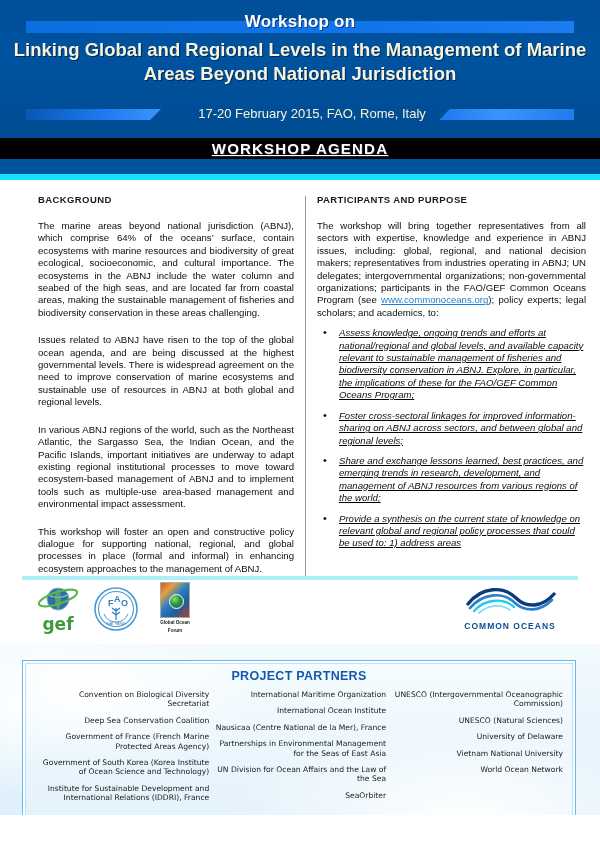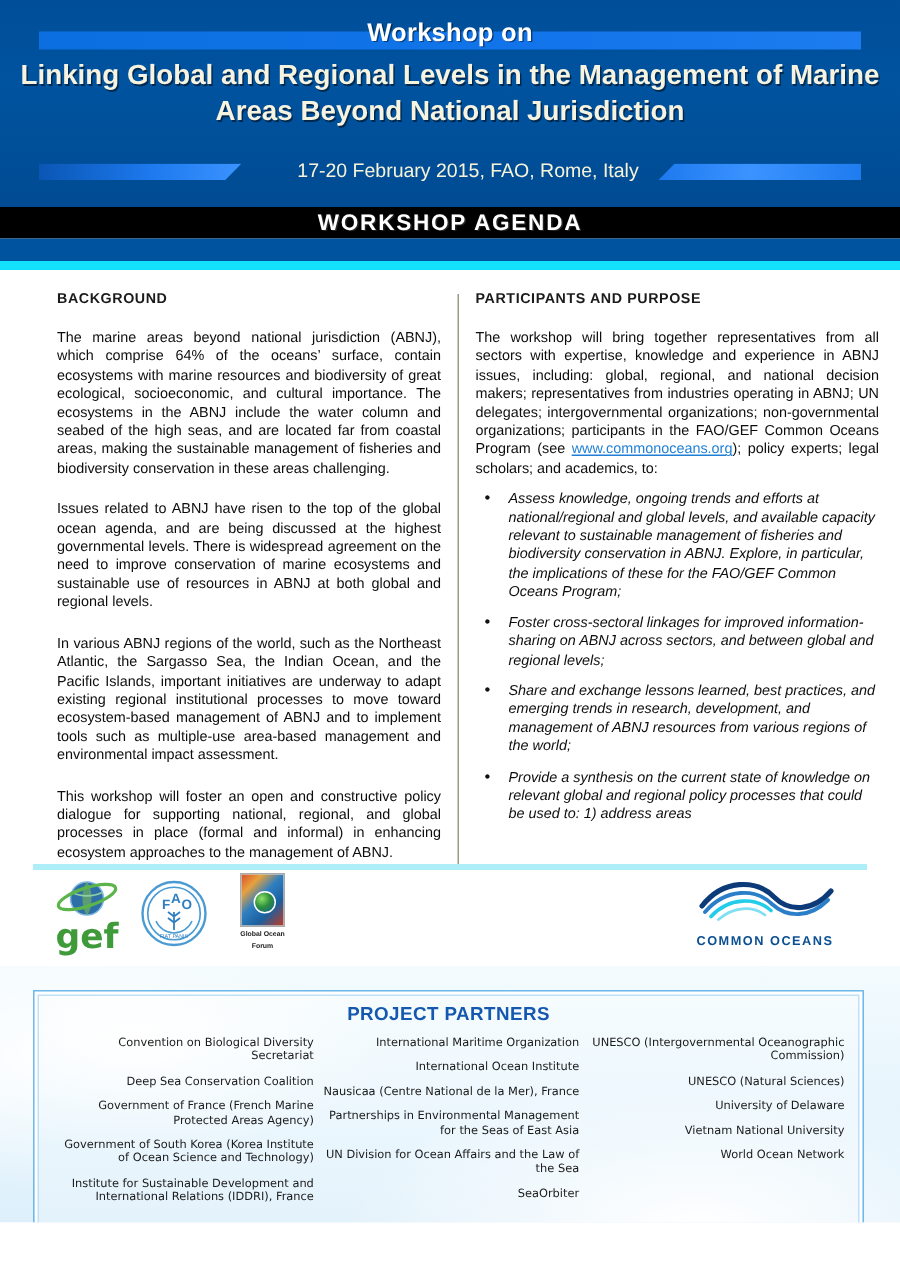--- a/index.html
+++ b/index.html
@@ -100,20 +100,21 @@
     position: absolute;
     left: 0; top: 138px;
     width: 600px; height: 21px;
     line-height: 21px;
     text-align: center;
     font-size: 15px;
     font-weight: bold;
     color: #ffffff;
     letter-spacing: 1.2px;
     text-shadow: 1px 1px 0 rgba(60,60,60,.6);
+    text-decoration: underline;
   }
   .blue-under {
     position: absolute;
     left: 0; top: 159px;
     width: 600px; height: 15px;
     background: #00539f;
   }
   .cyan-stripe {
     position: absolute;
     left: 0; top: 174px;
@@ -157,20 +158,21 @@
     margin: 15px 0 8px 0;
     hyphens: auto;
   }
   .para:last-child { margin-bottom: 0; }
   .link { color: #1f7fd4; }
 
   .bullets {
     list-style: none;
     margin: 6px 0 16px 0;
     padding: 0;
+    text-decoration: underline;
   }
   .bullets li {
     position: relative;
     font-size: 9.6px;
     line-height: 12.4px;
     font-style: italic;
     color: #0d0d0d;
     padding-left: 22px;
     margin-bottom: 8px;
   }
@@ -195,21 +197,21 @@
     left: 0; top: 582px;
     width: 600px; height: 62px;
     background: #ffffff;
   }
   .logo-gef {
     position: absolute; left: 30px; top: 2px;
     width: 56px; height: 50px;
     text-align: center;
   }
   .gef-text {
-    font-size: 23px; font-weight: bold;
+    font-size: 17px; font-weight: bold;
     color: #3f9b3a; line-height: 16px;
     margin-top: -2px;
     font-family: "DejaVu Sans", sans-serif;
   }
   .logo-fao {
     position: absolute; left: 93px; top: 4px;
     width: 46px; height: 46px;
   }
   .logo-gof {
     position: absolute; left: 150px; top: 0px;

